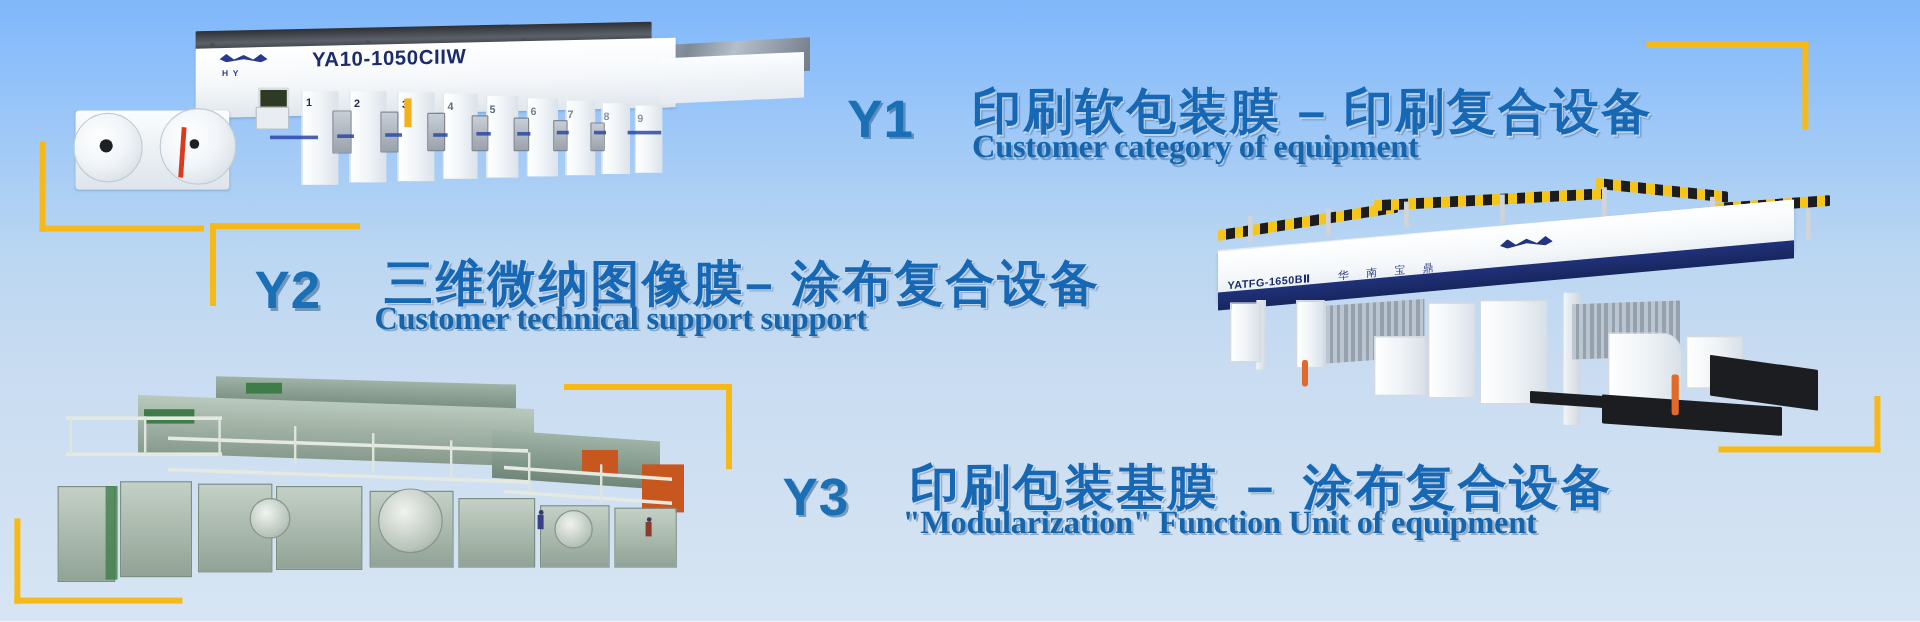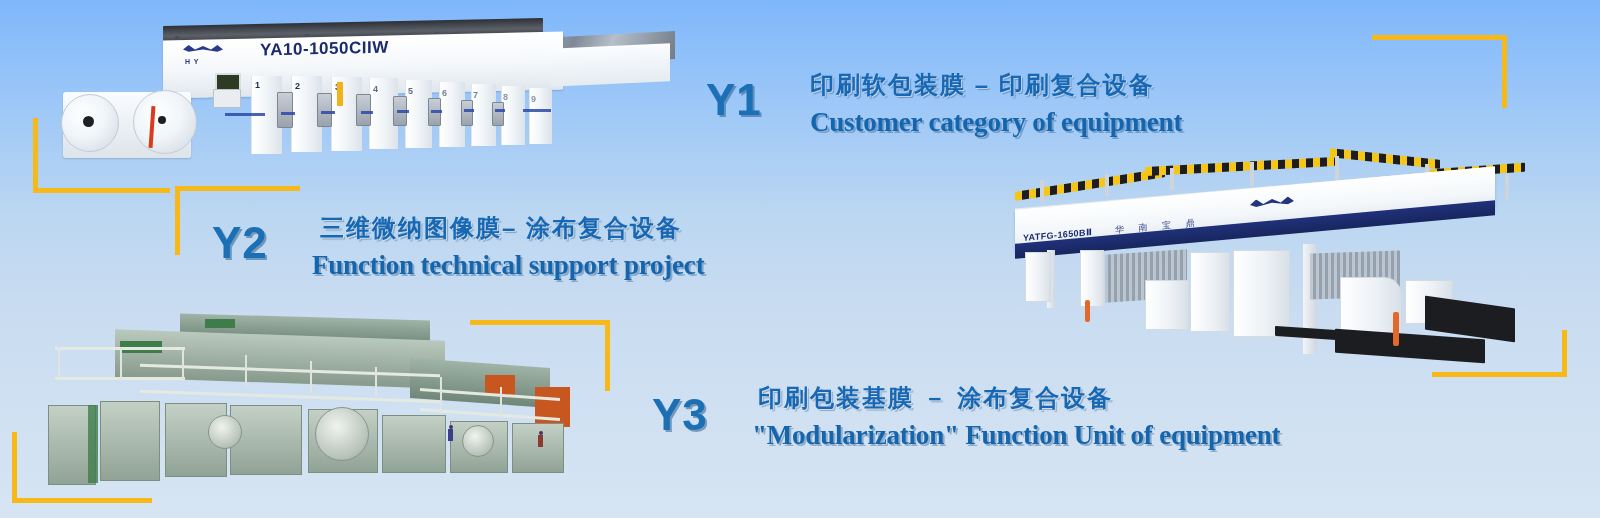--- a/index.html
+++ b/index.html
@@ -179,21 +179,21 @@
   .m3 .person .torso{position:absolute;top:4px;width:5px;height:12px;background:#3b3f8a;}
 
   
   .tblock{position:absolute;}
   .ylabel{
     font-size:44px;font-weight:700;color:#1a6fb5;
     text-shadow:2px 2px 0 rgba(16,70,120,.45);
     letter-spacing:1px;line-height:1;
   }
   .cn{
-    font-size:24px;font-weight:700;color:#1667b4;
+    font-size:41px;font-weight:700;color:#1667b4;
     letter-spacing:2px;line-height:1.05;white-space:nowrap;
     text-shadow:1px 1px 0 rgba(255,255,255,.55), 2px 2px 1px rgba(20,70,120,.35);
   }
   .en{
     font-family:"Liberation Serif","DejaVu Serif",serif;
     font-size:27px;font-weight:700;color:#1565ad;
     letter-spacing:-.2px;line-height:1.05;white-space:nowrap;
     text-shadow:2px 2px 0 rgba(25,75,125,.35);
   }
 </style>
@@ -376,21 +376,21 @@
 
   <div class="tblock" style="left:706px;top:72px;">
     <span class="ylabel" style="position:absolute;left:0;top:6px;">Y1</span>
     <span class="cn" style="position:absolute;left:104px;top:0;">印刷软包装膜 – 印刷复合设备</span>
     <span class="en" style="position:absolute;left:104px;top:36px;">Customer category of equipment</span>
   </div>
 
   <div class="tblock" style="left:212px;top:215px;">
     <span class="ylabel" style="position:absolute;left:0;top:6px;">Y2</span>
     <span class="cn" style="position:absolute;left:108px;top:0;">三维微纳图像膜– 涂布复合设备</span>
-    <span class="en" style="position:absolute;left:100px;top:36px;">Function technical support project</span>
+    <span class="en" style="position:absolute;left:100px;top:36px;">Customer technical support support</span>
   </div>
 
   <div class="tblock" style="left:652px;top:385px;">
     <span class="ylabel" style="position:absolute;left:0;top:8px;">Y3</span>
     <span class="cn" style="position:absolute;left:106px;top:0;">印刷包装基膜 －  涂布复合设备</span>
     <span class="en" style="position:absolute;left:100px;top:36px;">"Modularization" Function Unit of equipment</span>
   </div>
 
 </div>
 

